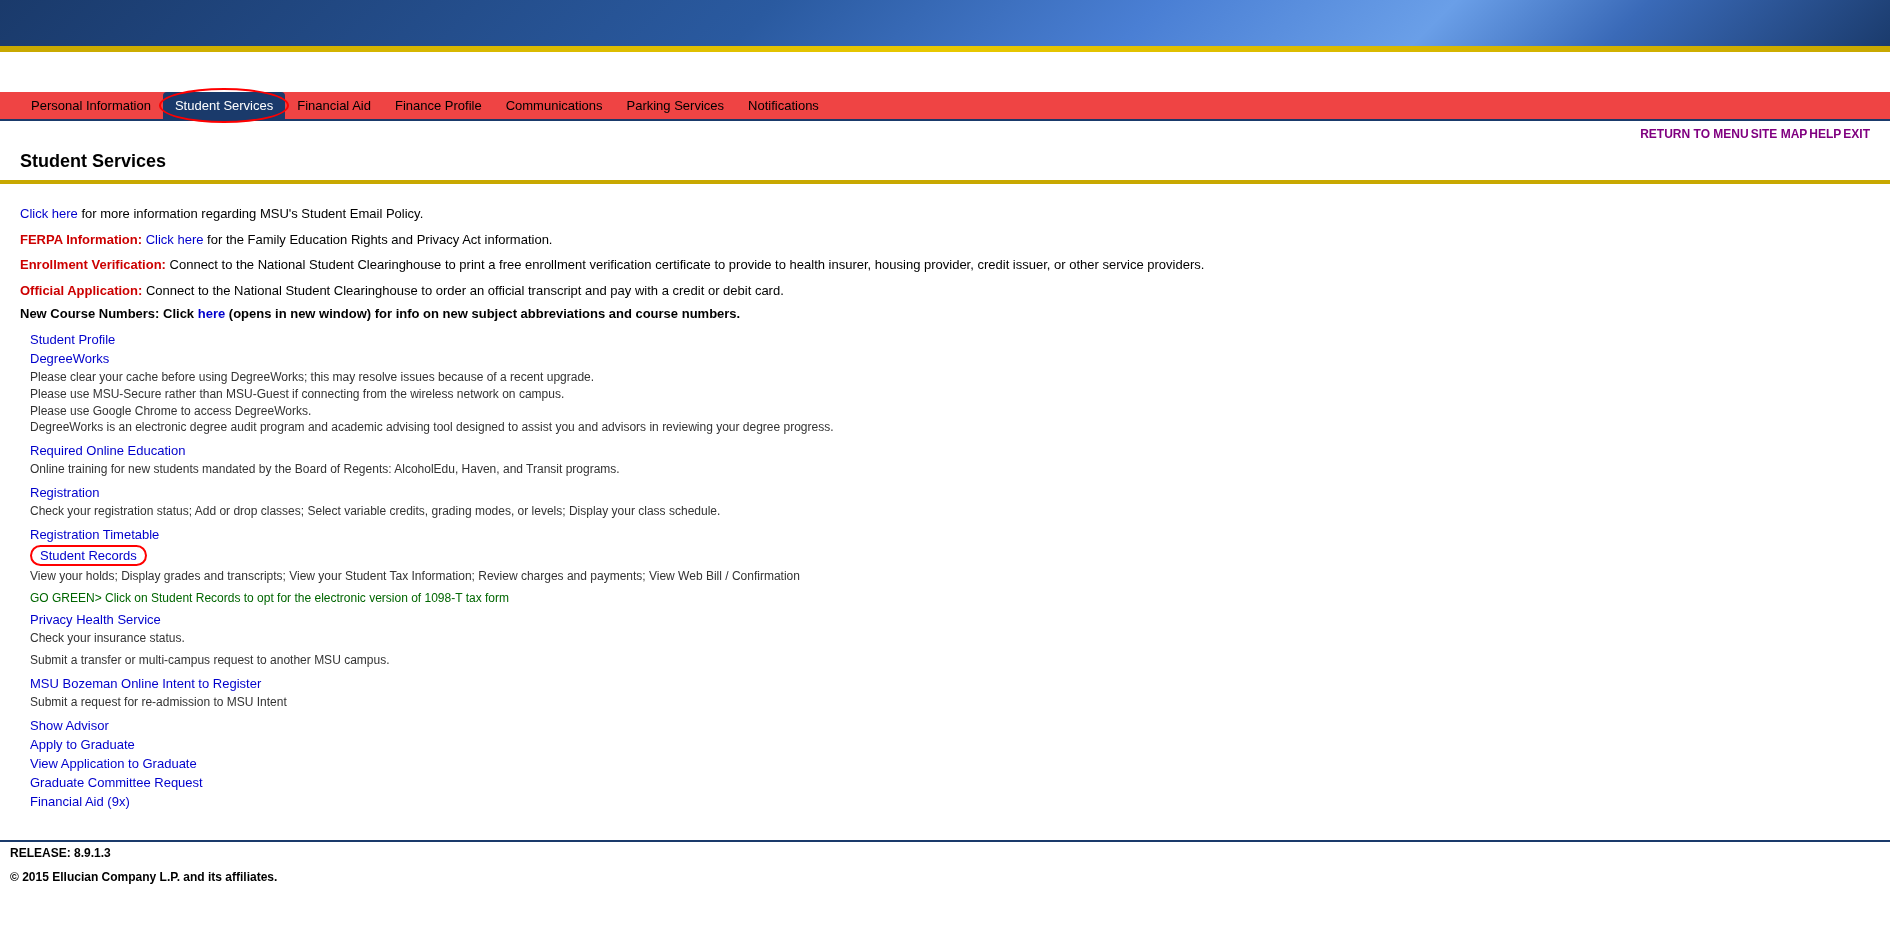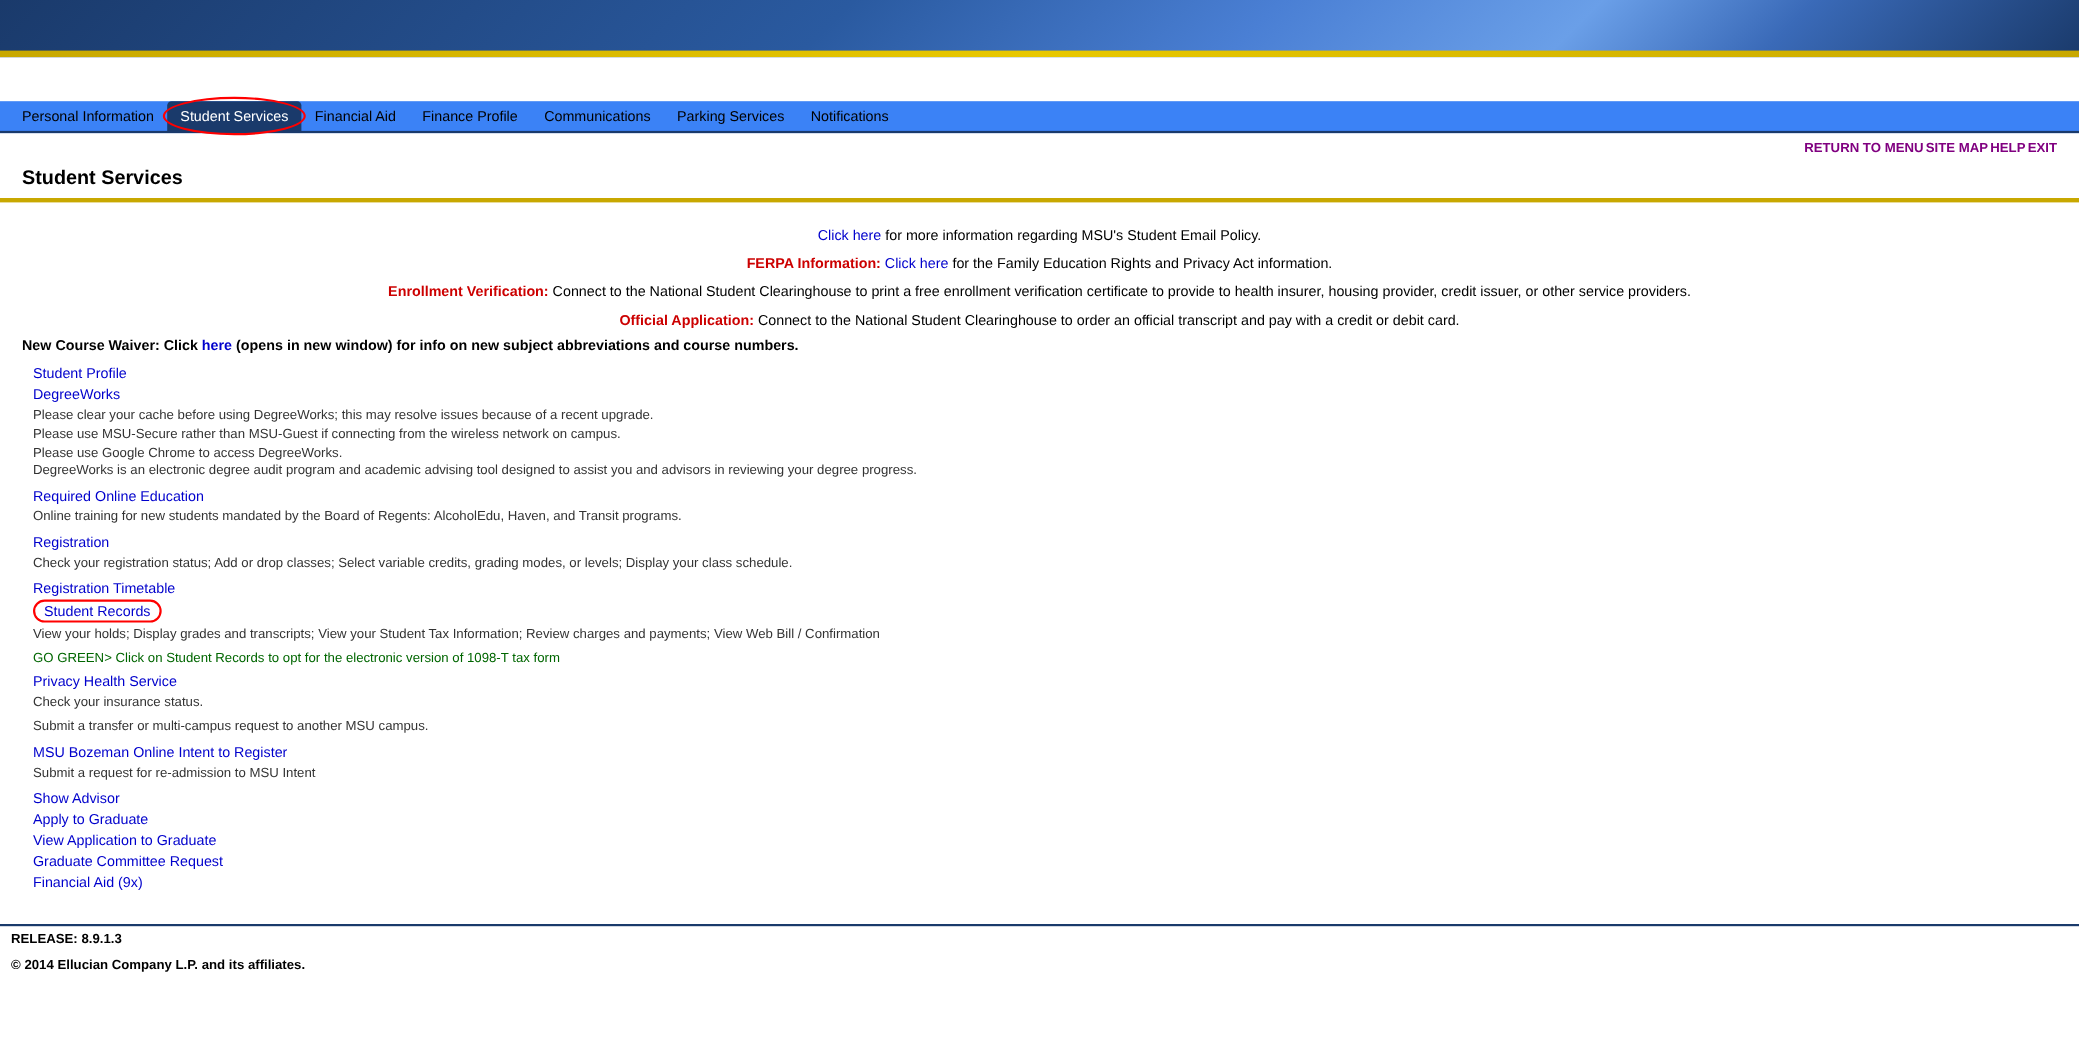--- a/index.html
+++ b/index.html
@@ -20,22 +20,22 @@
       right: 0;
       height: 6px;
       background: linear-gradient(90deg, #c8a800 0%, #e8c800 50%, #c8a800 100%);
     }
 
     
     .nav-bar {
       display: flex;
       align-items: center;
       border-bottom: 2px solid #1a3a6b;
-      padding: 0 8px;
-      background: #3b82f6;
+      padding: 0 19px;
+      background: #ef4444;
       margin-top: 40px;
     }
     .nav-item {
       padding: 6px 12px;
       font-size: 13px;
       cursor: pointer;
       color: #000;
       text-decoration: none;
       white-space: nowrap;
     }
@@ -90,21 +90,20 @@
 
     
     .main-content {
       padding: 8px 20px;
     }
 
     .info-line {
       margin-bottom: 6px;
       font-size: 13px;
       line-height: 1.5;
-      text-align: center;
     }
     .link-blue { color: #0000cc; text-decoration: none; }
     .text-red { color: #cc0000; font-weight: bold; }
 
     .bold-line {
       font-weight: bold;
       margin-bottom: 10px;
       font-size: 13px;
     }
 
@@ -201,21 +200,21 @@
     <span class="text-red">Enrollment Verification:</span>
     <span> </span><span>Connect to the National Student Clearinghouse to print a free enrollment verification certificate to provide to health insurer, housing provider, credit issuer, or other service providers.</span>
   </div>
 
   <div class="info-line">
     <span class="text-red">Official Application:</span>
     <span> </span><span>Connect to the National Student Clearinghouse to order an official transcript and pay with a credit or debit card.</span>
   </div>
 
   <div class="bold-line">
-    <strong>New Course Waiver: Click </strong><a class="link-blue">here</a><strong> </strong><strong>(opens in new window) for info on new subject abbreviations and course numbers.</strong>
+    <strong>New Course Numbers: Click </strong><a class="link-blue">here</a><strong> </strong><strong>(opens in new window) for info on new subject abbreviations and course numbers.</strong>
   </div>
 
   <div class="menu-list">
 
     <div>
       <a class="menu-item-link">Student Profile</a>
     </div>
 
     <div>
       <a class="menu-item-link">DegreeWorks</a>
@@ -274,13 +273,13 @@
     </div>
 
     <div>
       <a class="menu-item-link">Financial Aid (9x)</a>
     </div>
 
   </div>
 </div>
 
 <div class="footer-bar">RELEASE: 8.9.1.3</div>
-<div class="copyright">© 2014 Ellucian Company L.P. and its affiliates.</div>
+<div class="copyright">© 2015 Ellucian Company L.P. and its affiliates.</div>
 
 </body></html>

